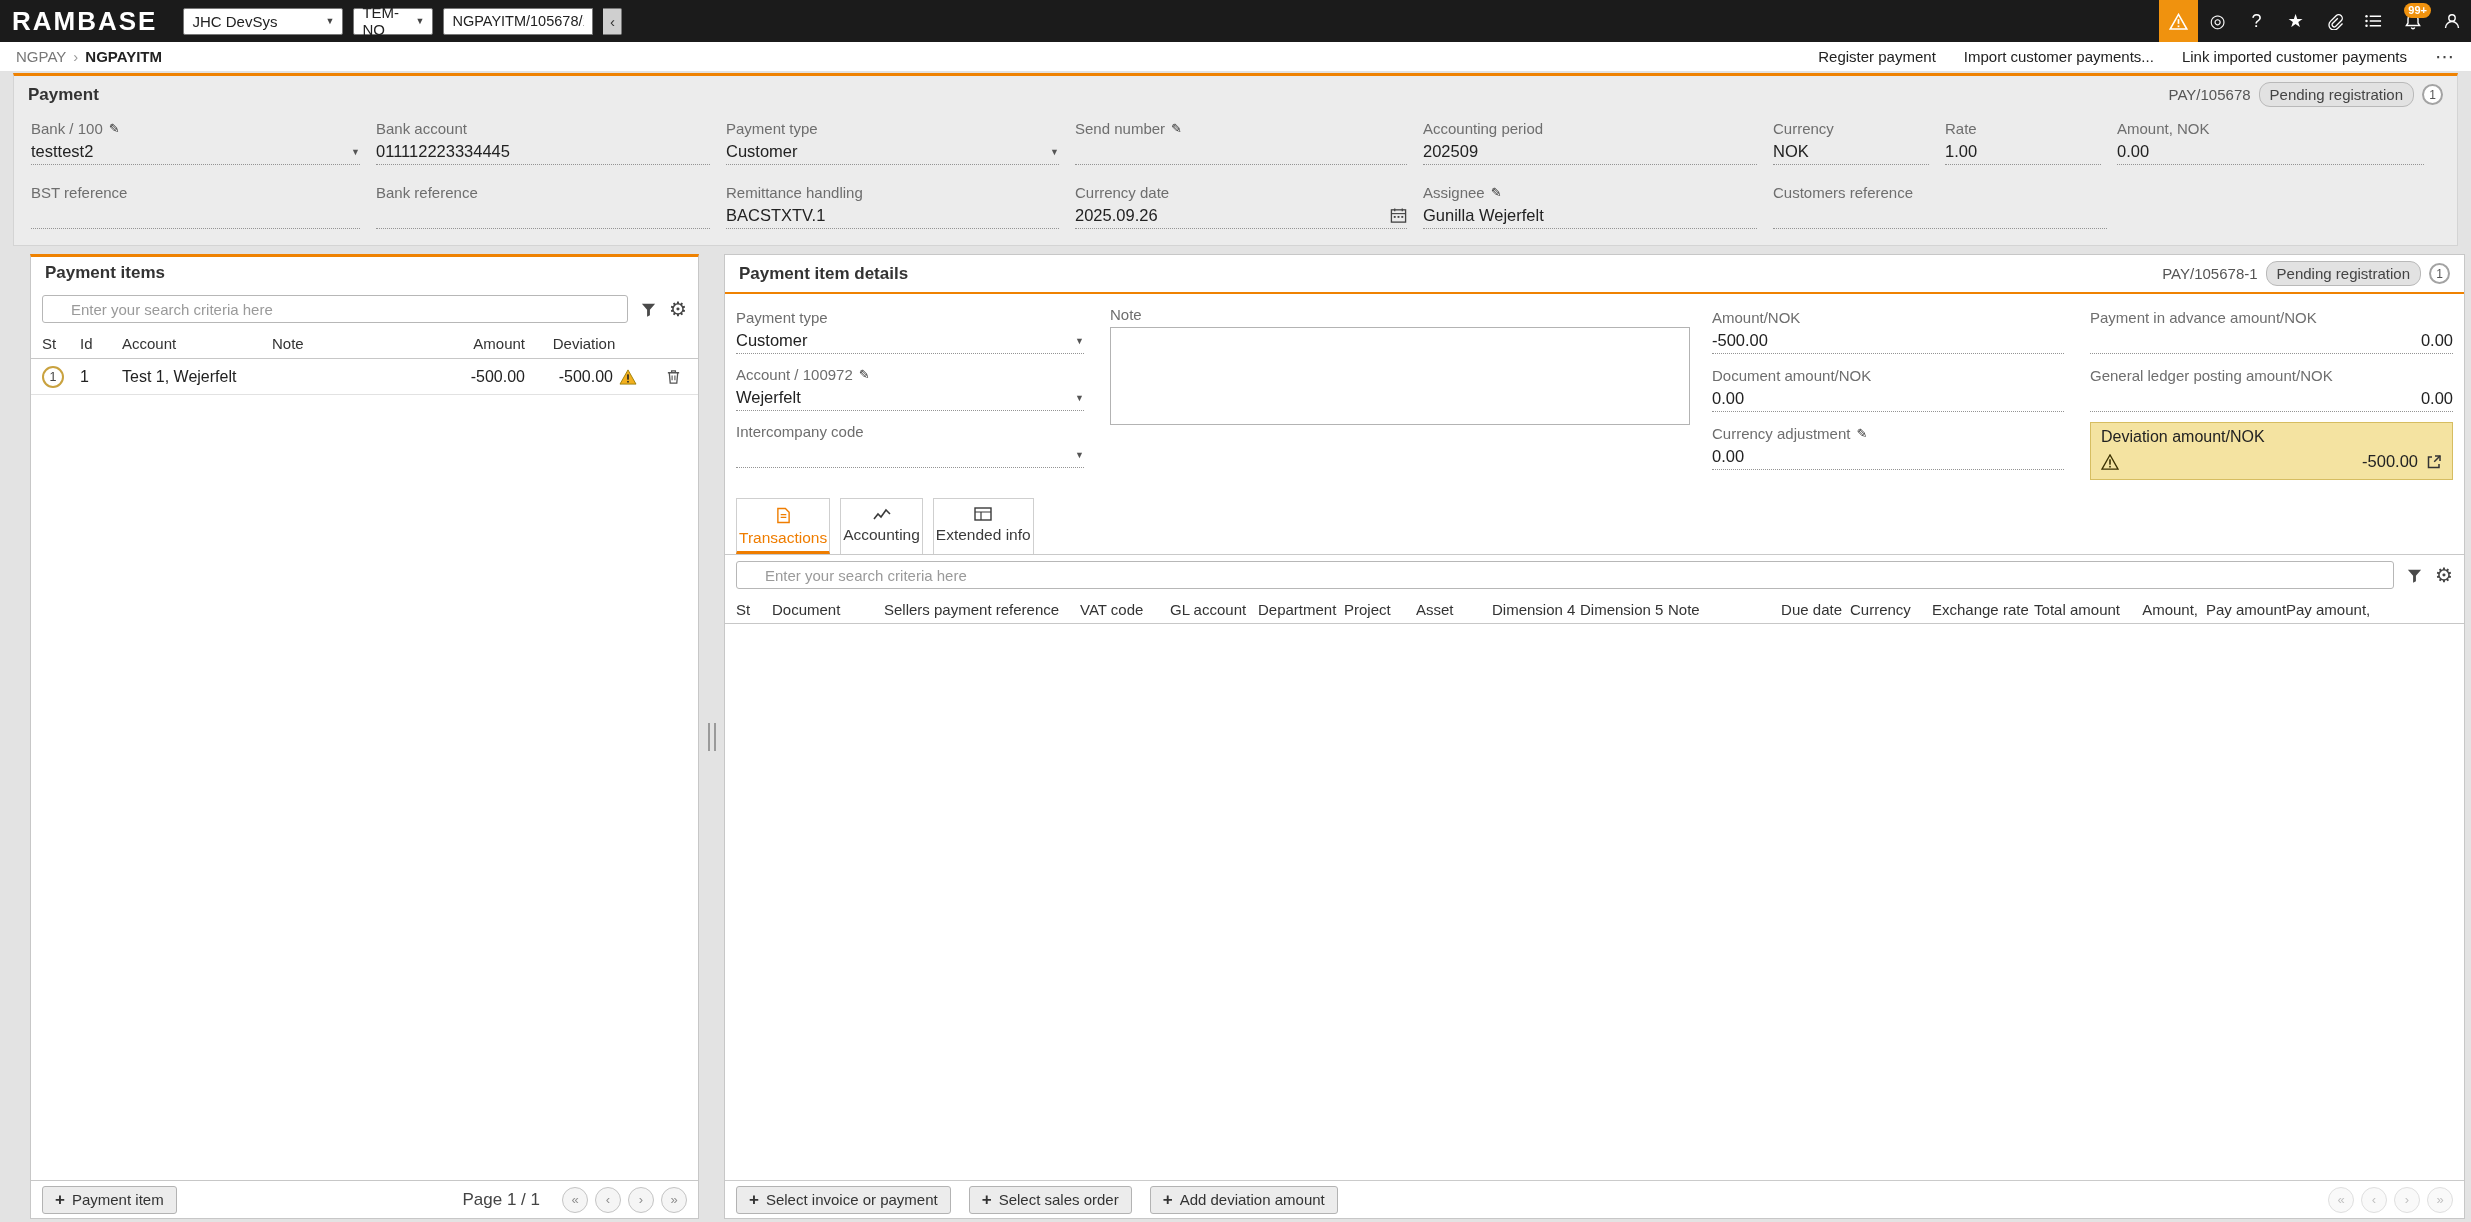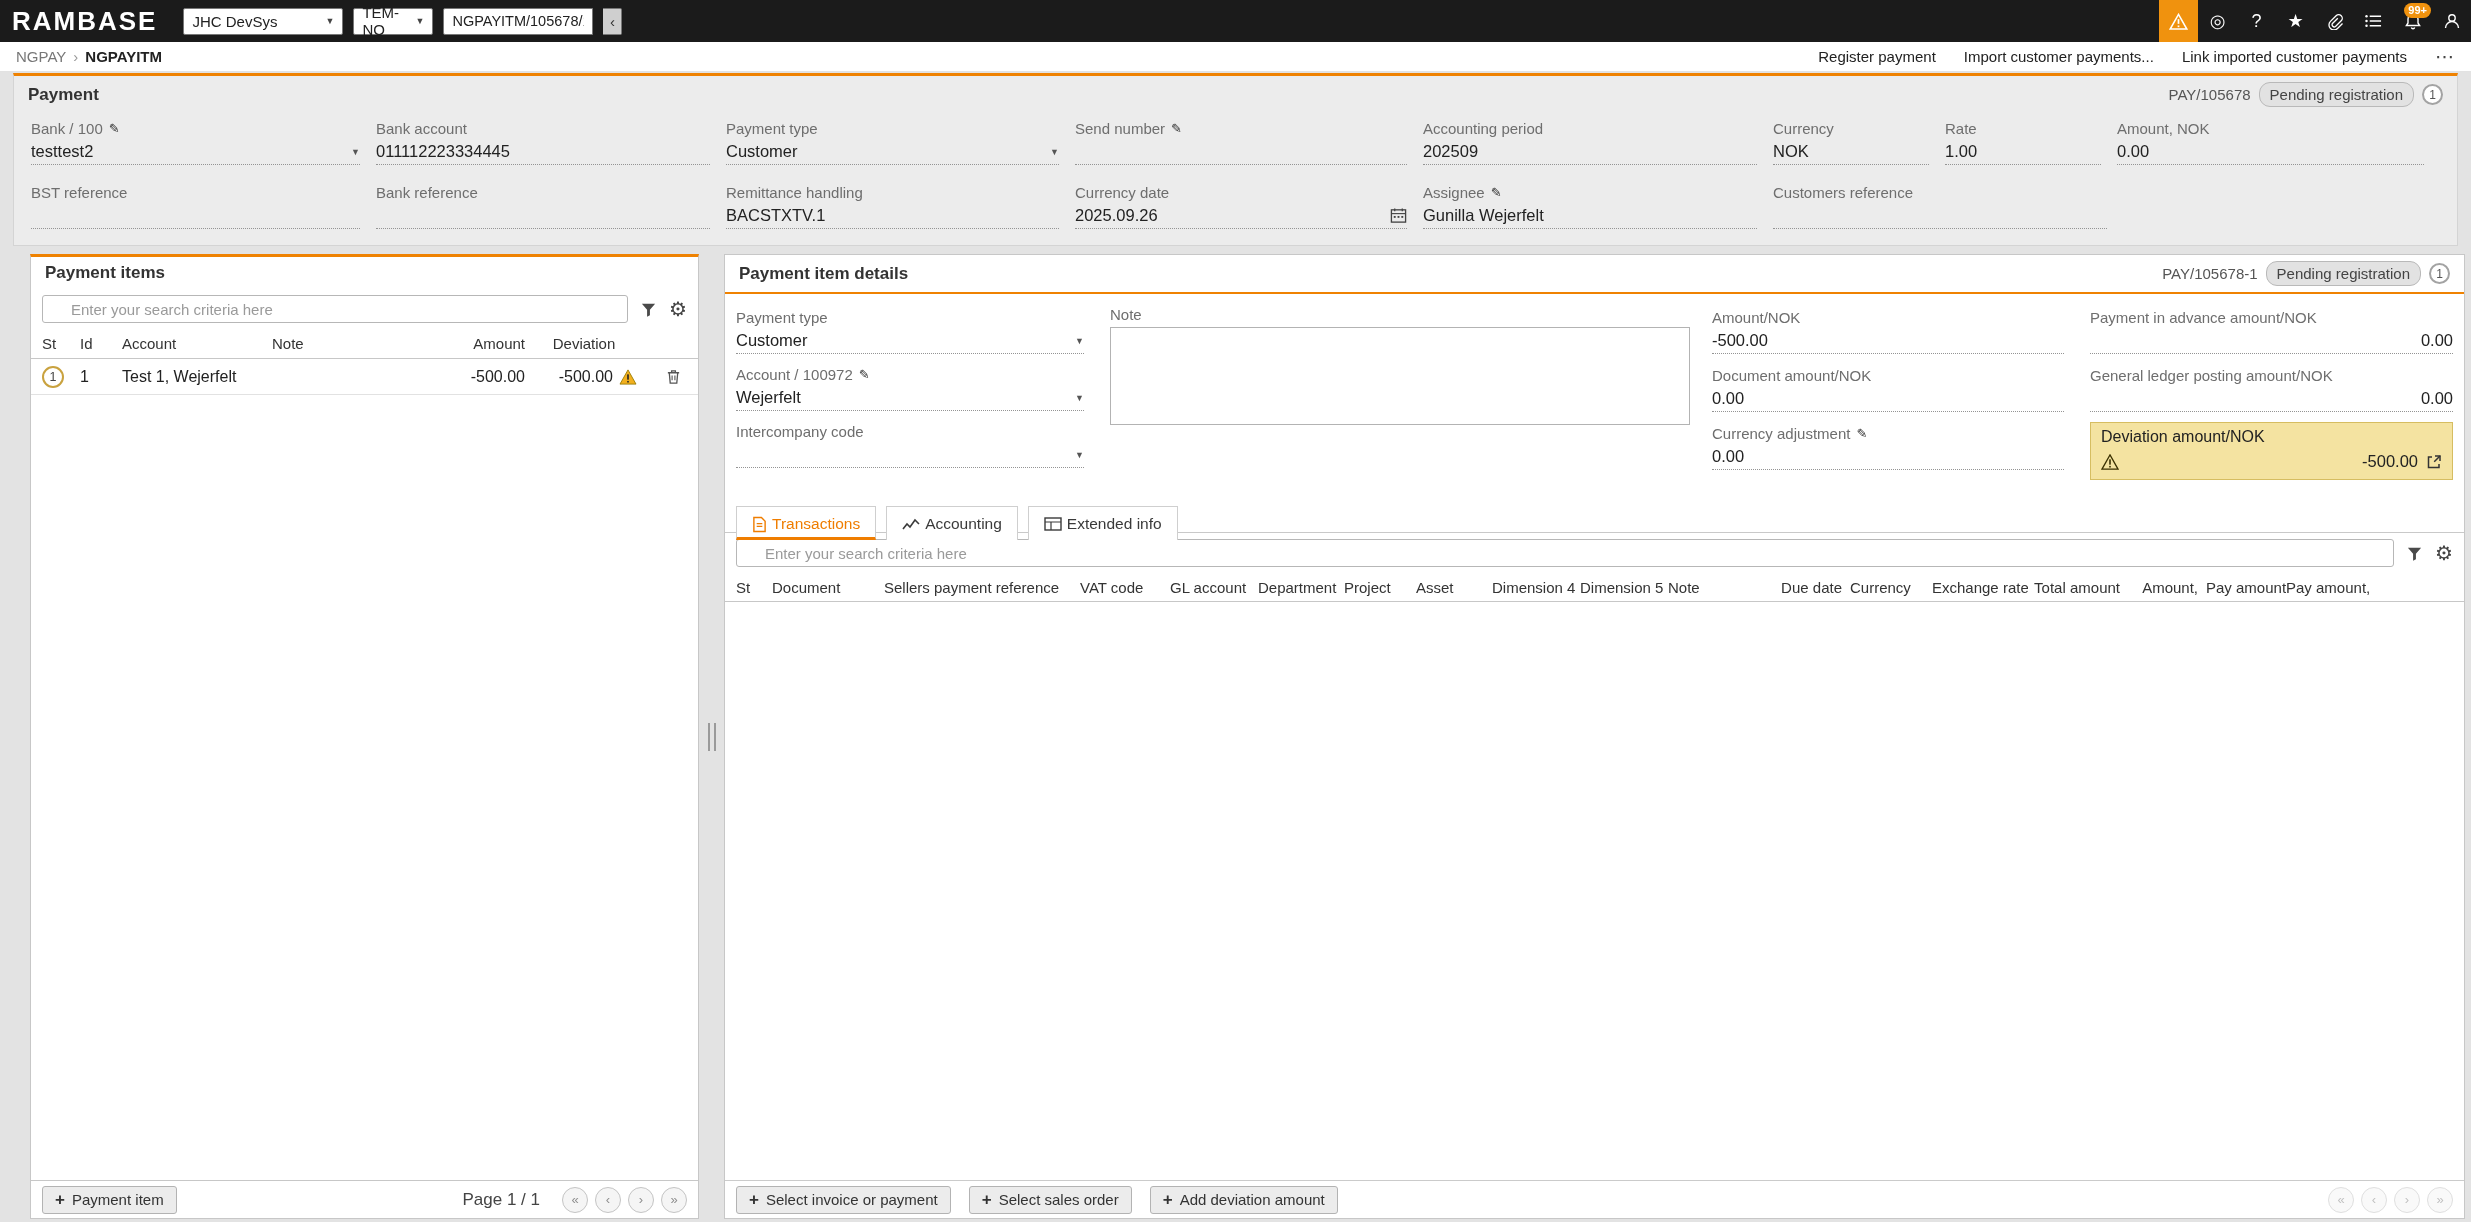--- a/index.html
+++ b/index.html
@@ -100,21 +100,21 @@
   .fcolD{flex:1 1 auto}
   .fcolD .field{margin-bottom:10px}
   .fcolD .valrow{justify-content:flex-end}
   .dev-box{background:#f4e3a1;border:1px solid #d6bd61;padding:5px 10px 8px;margin-top:2px}
   .dev-box .lbl{height:20px}
   .dev-line{display:flex;align-items:center;gap:8px;margin-top:4px}
   .dev-amt{margin-left:auto;font-size:16.5px;color:#222}
 
   
   .tabs{display:flex;gap:10px;padding:10px 11px 0;border-bottom:1px solid #c9c9c9;flex:0 0 auto}
-  .tab{display:flex;align-items:center;gap:5px;border:1px solid #cfcfcf;border-bottom:none;padding:8px 15px 7px;font-size:15.5px;color:#3a3a3a;background:#fff;cursor:pointer;position:relative;top:8px}
+  .tab{display:flex;flex-direction:column;align-items:center;gap:5px;border:1px solid #cfcfcf;border-bottom:none;padding:8px 2px 7px;font-size:15.5px;color:#3a3a3a;background:#fff;cursor:pointer;position:relative;top:0}
   .tab.active{color:#ef7d00;border-bottom:3px solid #ef7d00;padding-bottom:4px}
   .tab svg{stroke:currentColor}
 
   
   .tx-head{display:flex;align-items:center;height:29px;padding:0 11px;border-bottom:1px solid #c7c7c7;font-size:15px;color:#333;overflow:hidden;flex:0 0 auto}
   .tx-head span{flex:0 0 auto;white-space:nowrap;overflow:hidden;padding-right:8px}
   .tx-head span:nth-of-type(1){width:36px}
   .tx-head span:nth-of-type(2){width:112px}
   .tx-head span:nth-of-type(3){width:196px}
   .tx-head span:nth-of-type(4){width:90px}

